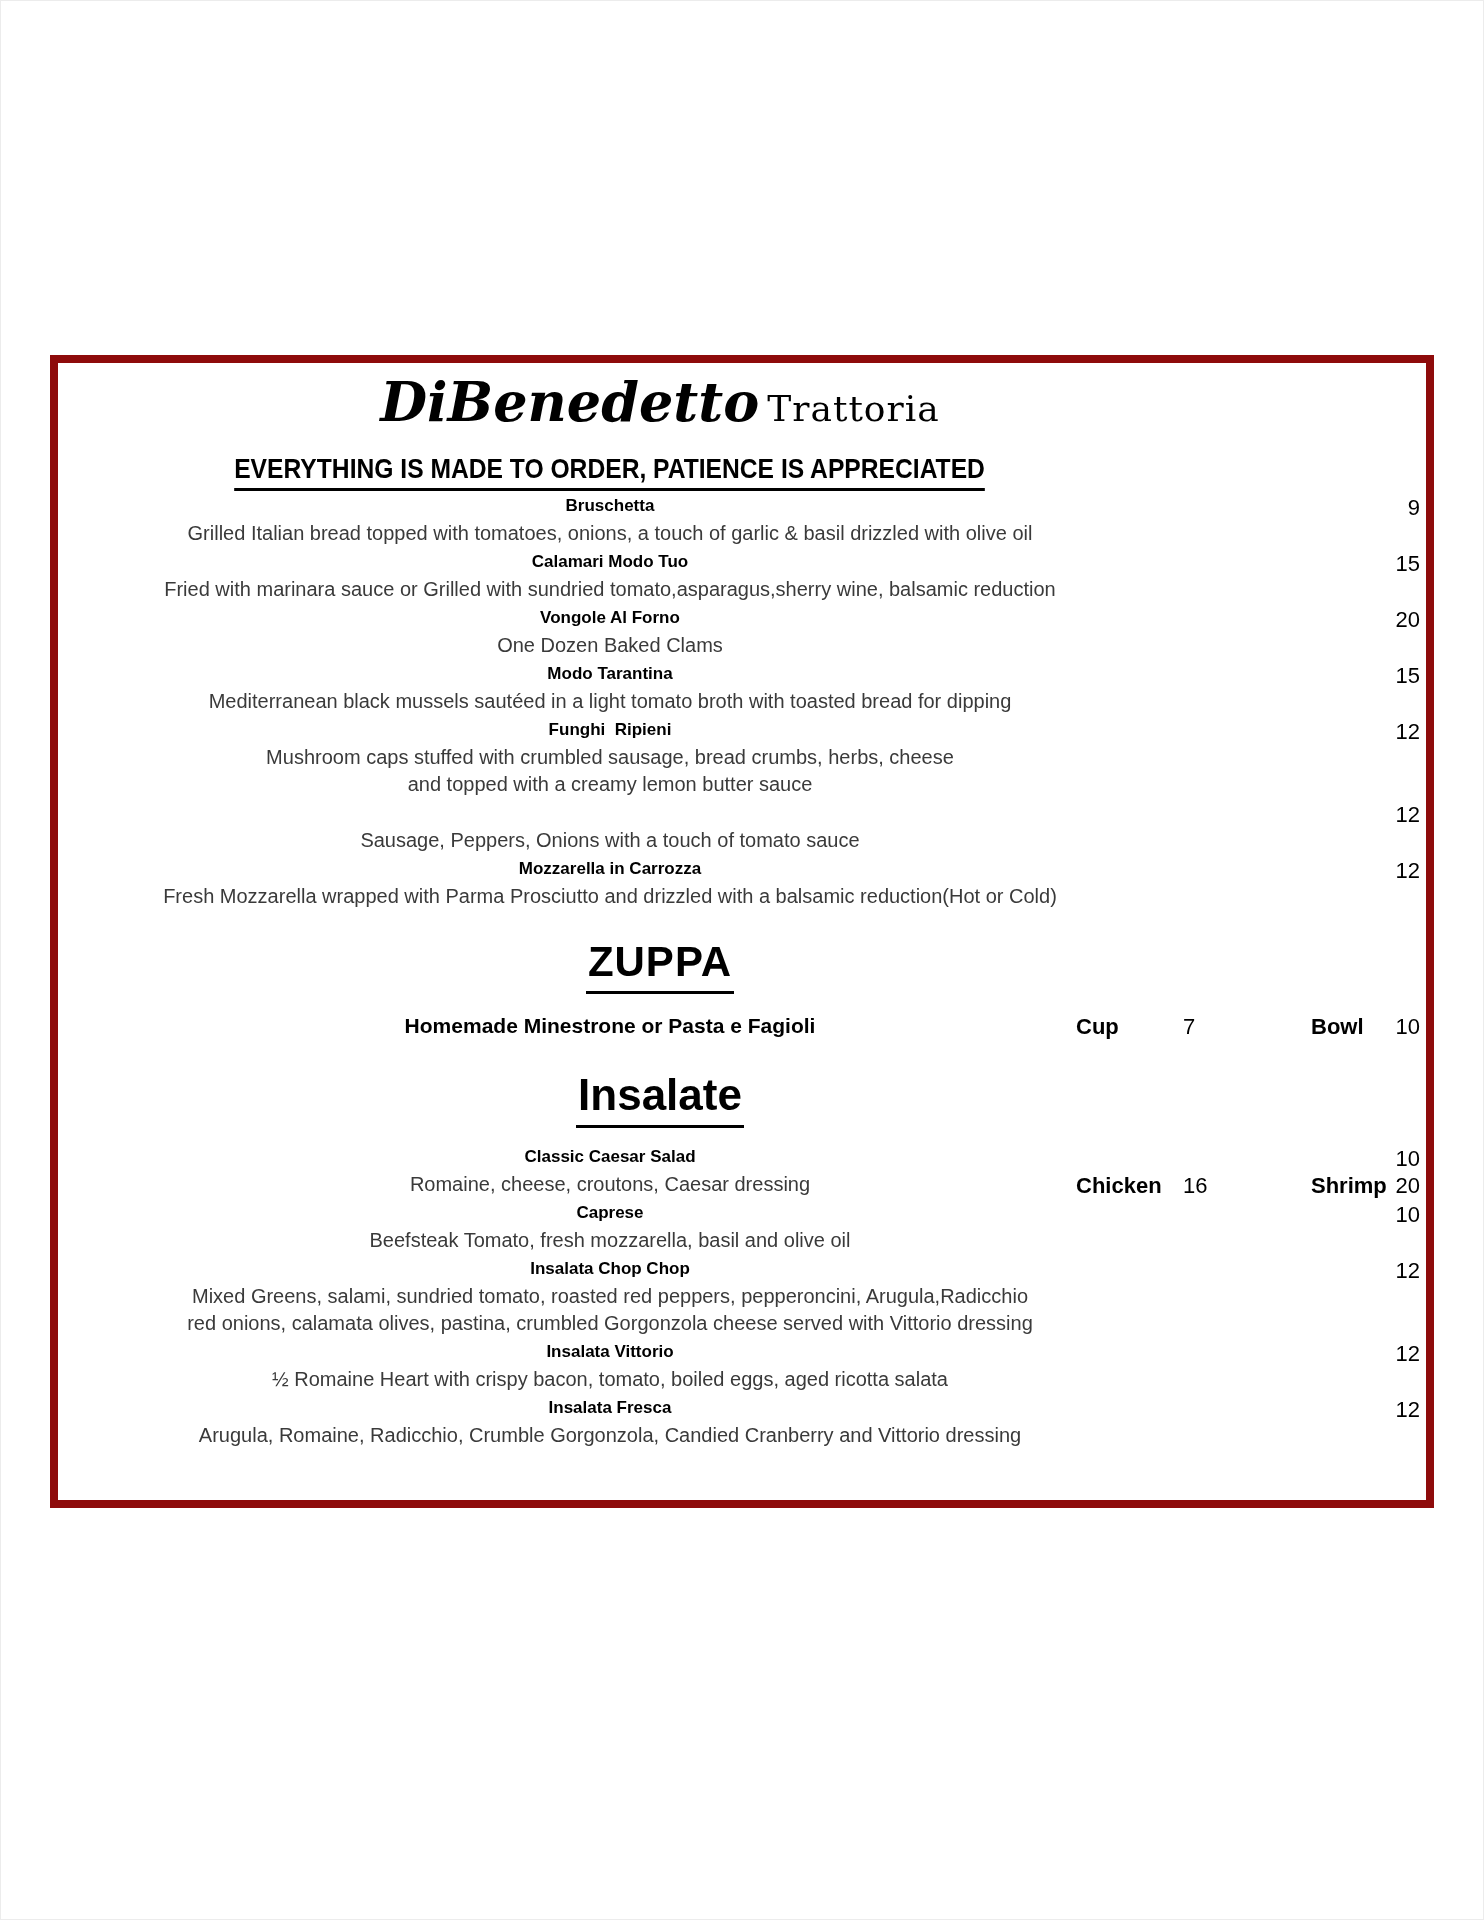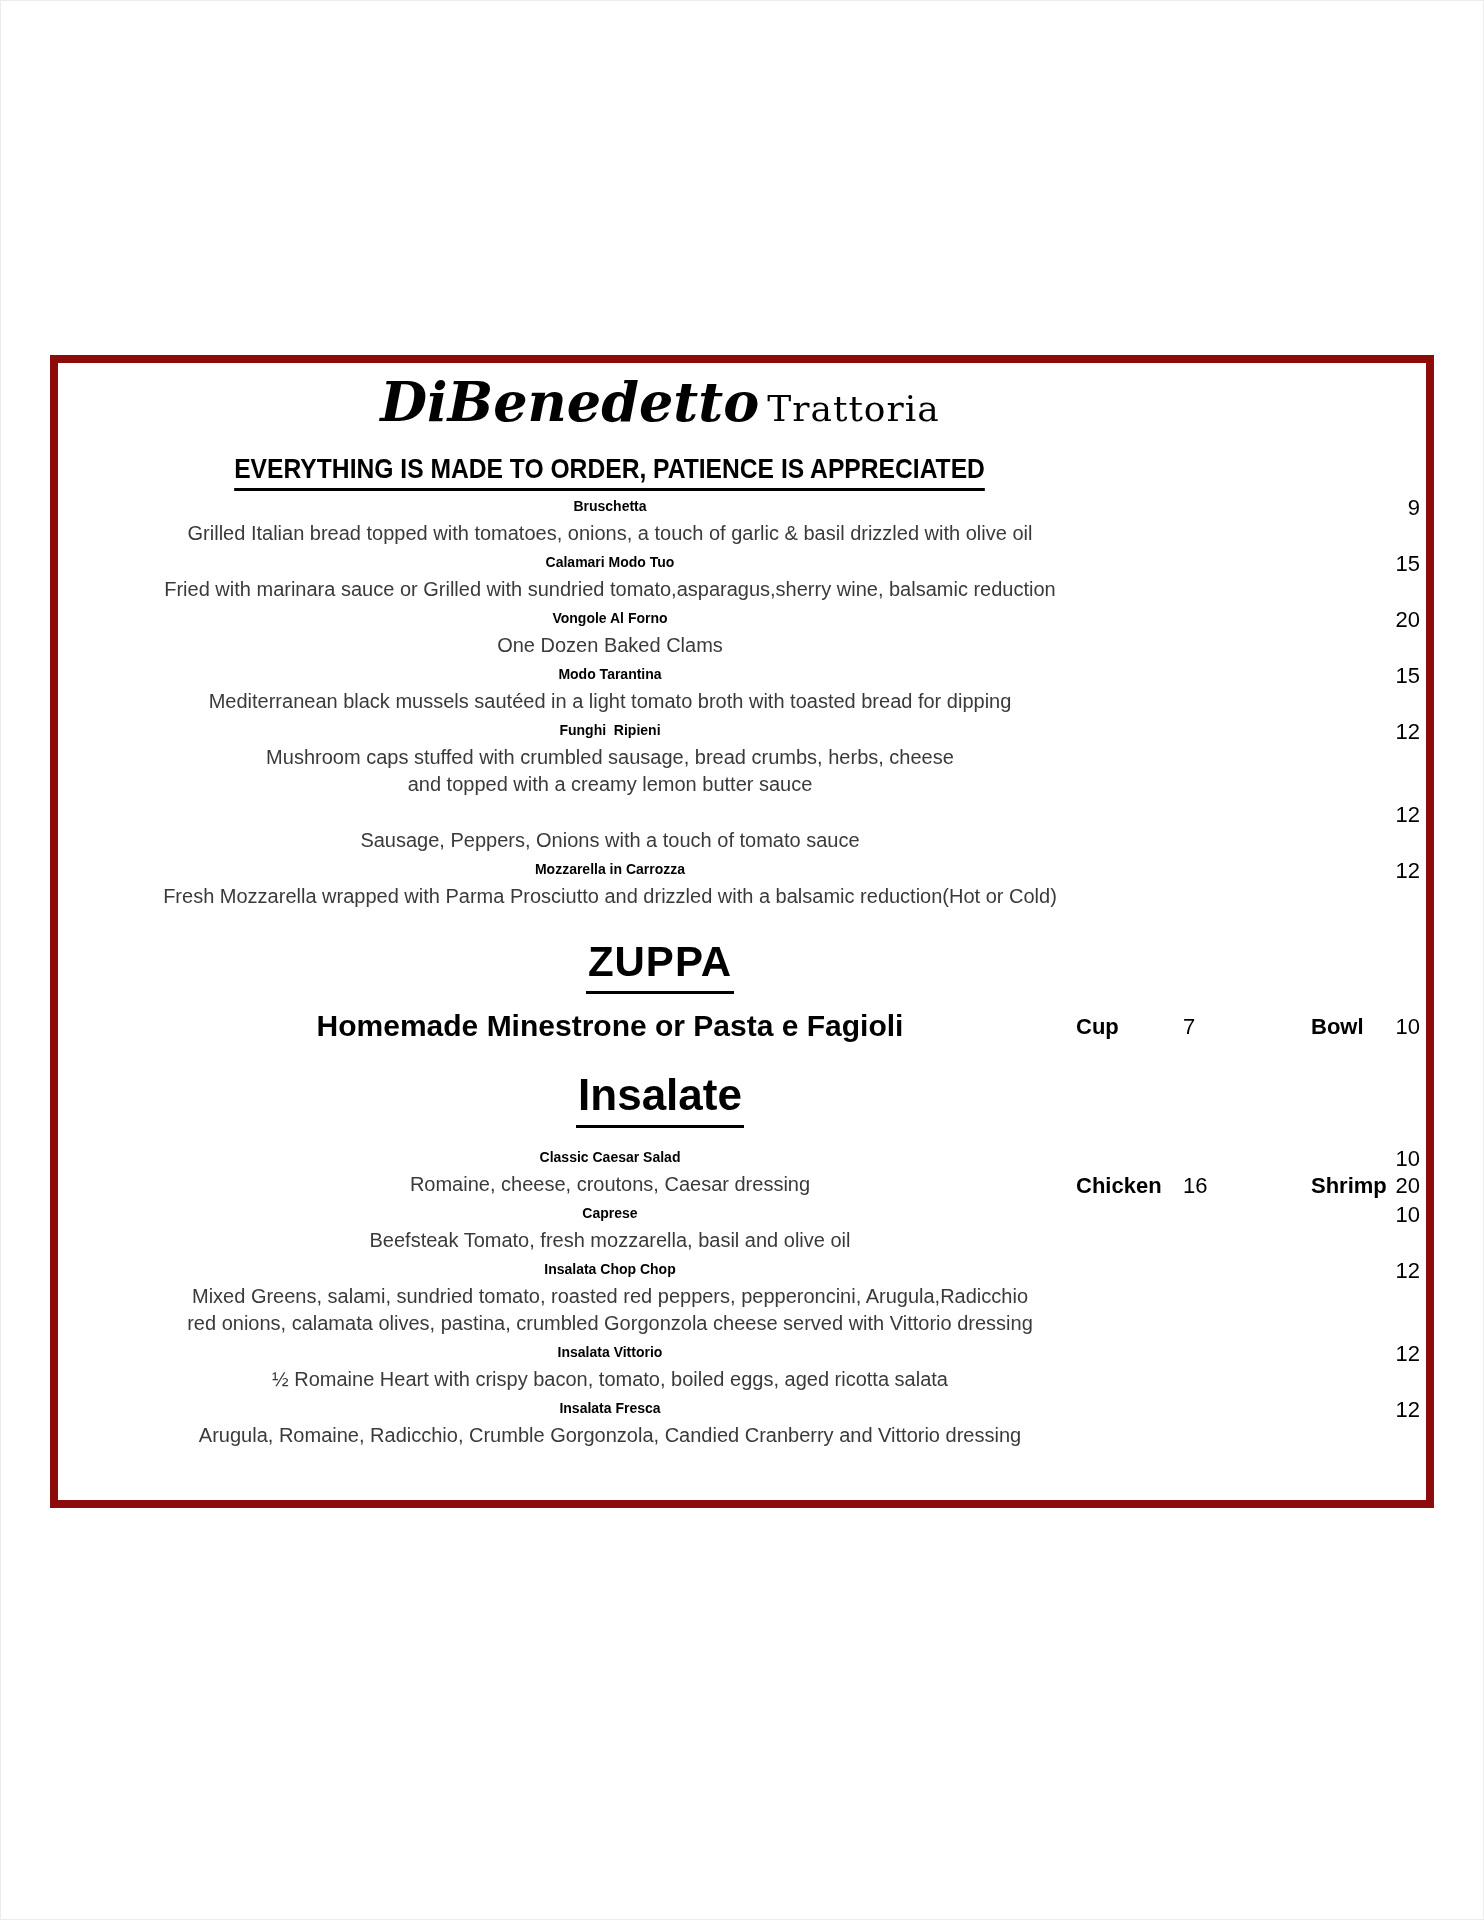--- a/index.html
+++ b/index.html
@@ -65,22 +65,22 @@
   .section-0 .section-heading { margin-top: 10px; line-height: 52px; margin-bottom: 8px; }
   .section-0 .heading-text { font-size: 38px; letter-spacing: 1px; }
   .section-1 .section-heading { margin-top: 24px; line-height: 56px; margin-bottom: 12px; }
   .section-1 .heading-text { font-size: 42px; letter-spacing: 1px; }
   .section-2 .section-heading { margin-top: 26px; line-height: 58px; margin-bottom: 8px; }
   .section-2 .heading-text { font-size: 44px; }
 
   .row { position: relative; }
   .name-row { line-height: 29px; height: 29px; }
   .desc-row { line-height: 27px; height: 27px; }
-  .item-name { font-weight: bold; font-size: 14px; white-space: pre-wrap; }
-  .zuppa-name { font-size: 30px; }
+  .item-name { font-weight: bold; font-size: 17px; white-space: pre-wrap; }
+  .zuppa-name { font-size: 21px; }
   .item-desc { font-size: 20px; color: #3a3a3a; }
 
   .price {
     position: absolute;
     right: 6px;
     top: 2px;
     font-size: 22px;
     color: #000;
   }
   .opt-label { position: absolute; top: 1px; font-weight: bold; font-size: 22px; }

